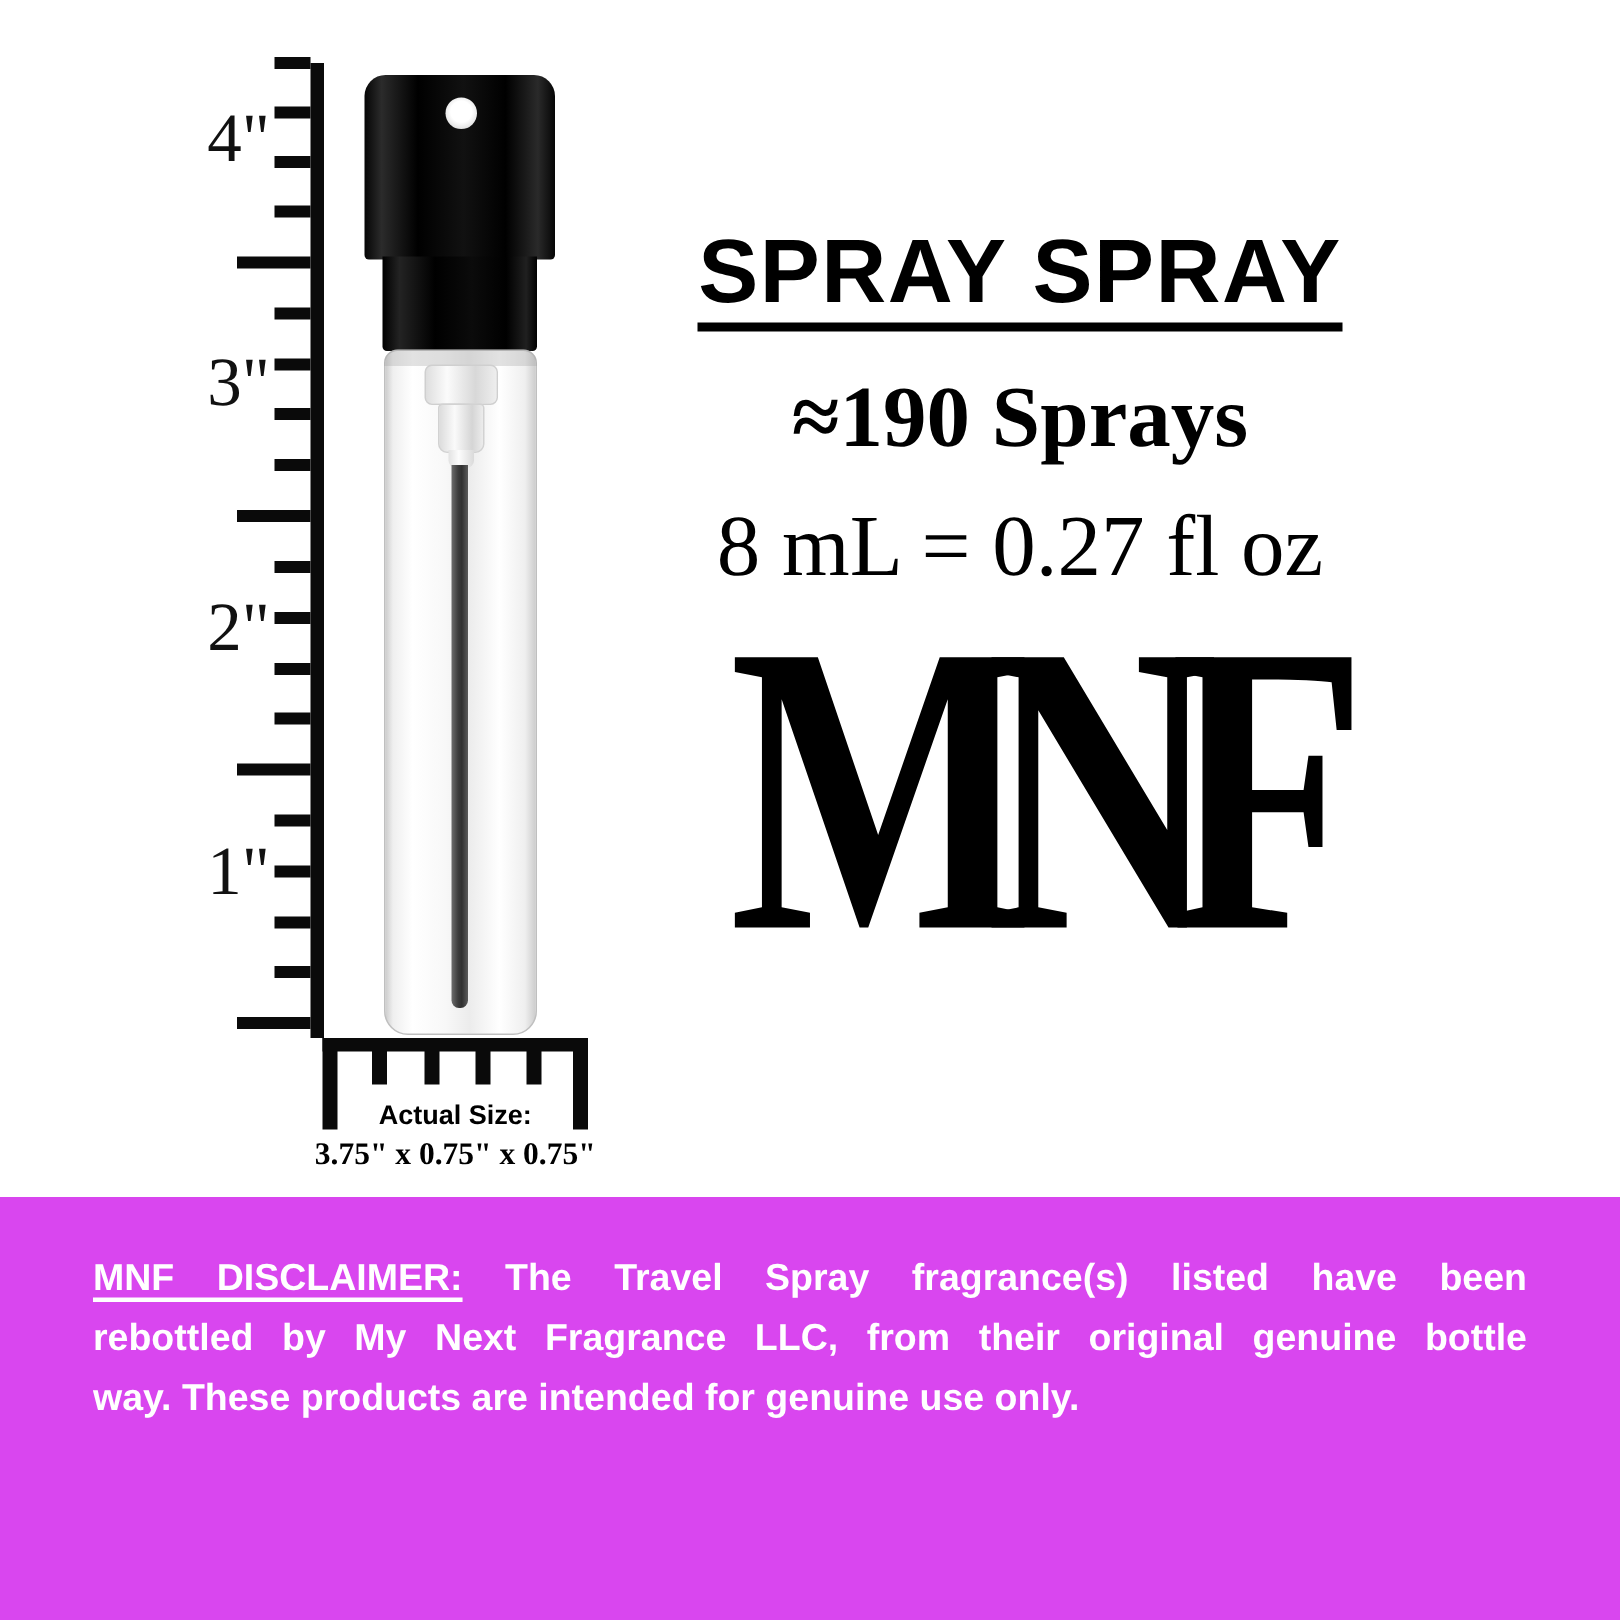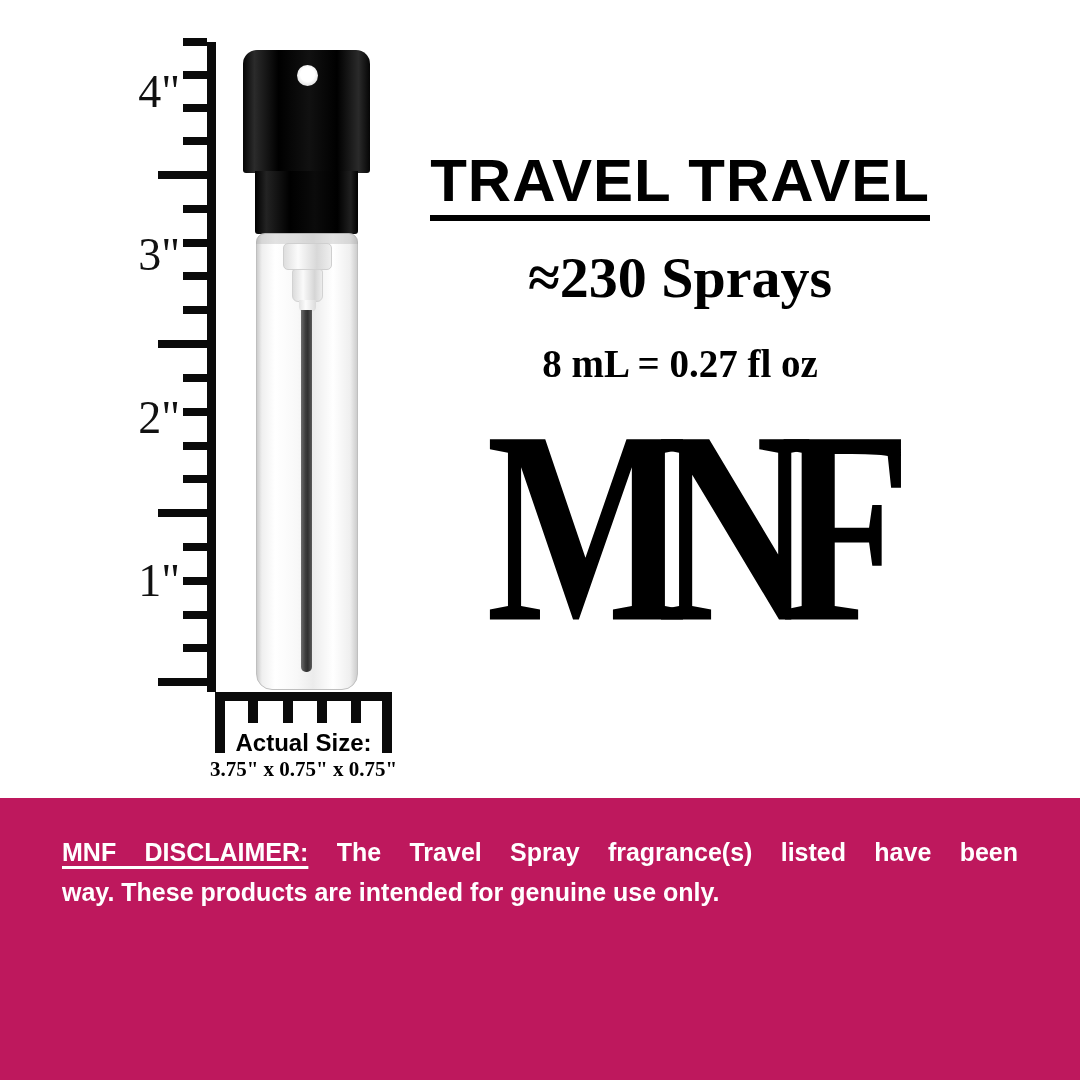--- a/index.html
+++ b/index.html
@@ -66,43 +66,43 @@
   .title-line span{
     display:inline-block;font-weight:bold;font-size:60px;letter-spacing:1px;
     line-height:62px;border-bottom:6px solid #000;padding-bottom:3px;
   }
   .sprays-line{
     position:absolute;left:0;top:242px;width:500px;text-align:center;
     font-family:"Liberation Serif",serif;font-weight:bold;font-size:58px;line-height:72px;
   }
   .volume-line{
     position:absolute;left:0;top:328px;width:500px;text-align:center;
-    font-family:"Liberation Serif",serif;font-weight:bold;font-size:39px;line-height:72px;
+    font-family:"Liberation Serif",serif;font-weight:normal;font-size:58px;line-height:72px;
   }
   .logo{
     position:absolute;left:0;top:412px;width:500px;text-align:center;
     font-family:"Liberation Serif",serif;font-weight:bold;font-size:250px;line-height:230px;
     letter-spacing:-0.15em;transform:scale(.86,1.1);transform-origin:50% 50%;
     padding-right:0.15em;
   }
   
   #bruler{position:absolute;left:0;top:0;}
   .br-bar{position:absolute;left:215px;top:692px;width:177px;height:9px;background:#0a0a0a;}
   .br-end{position:absolute;top:692px;width:10px;height:61px;background:#0a0a0a;}
   .br-tick{position:absolute;top:692px;width:10px;height:31px;background:#0a0a0a;}
   .as-label{
     position:absolute;left:215px;top:731px;width:177px;text-align:center;
-    font-weight:bold;font-size:24px;line-height:24px;
+    font-weight:bold;font-size:18px;line-height:24px;
   }
   .as-dims{
     position:absolute;left:190px;top:756px;width:227px;text-align:center;
     font-family:"Liberation Serif",serif;font-weight:bold;font-size:21px;line-height:26px;
   }
   
-  #band{position:absolute;left:0;top:798px;width:1080px;height:282px;background:#be185d;}
+  #band{position:absolute;left:0;top:798px;width:1080px;height:282px;background:#d946ef;}
   #dz{position:absolute;left:62px;top:34px;width:956px;}
   .dline{
     height:40px;line-height:40px;overflow:hidden;
     color:#fff;font-weight:bold;font-size:25px;text-align:justify;
   }
   .dline::after{content:"";display:inline-block;width:100%;height:0;}
   .dline.last{text-align:left;}
   .dline.last::after{content:none;}
   .dhead{text-decoration:underline;text-decoration-thickness:3px;text-underline-offset:5px;}
 </style>
@@ -146,39 +146,40 @@
     <div class="vial"></div>
     <div class="vial-rim"></div>
     <div class="sprayer-a"></div>
     <div class="sprayer-b"></div>
     <div class="sprayer-c"></div>
     <div class="diptube"></div>
   </div>
 
   <div id="info">
     <div class="title-line">
-      <span>TRAVEL TRAVEL</span>
+      <span>SPRAY SPRAY</span>
     </div>
-    <div class="sprays-line">≈230 Sprays</div>
+    <div class="sprays-line">≈190 Sprays</div>
     <div class="volume-line">8 mL = 0.27 fl oz</div>
     <div class="logo">MNF</div>
   </div>
 
   <div id="bruler">
     <div class="br-bar"></div>
   <div class="br-end" style="left: 215px;"></div>
       <div class="br-end" style="left: 382px;"></div>
       <div class="br-tick" style="left: 248px;"></div>
       <div class="br-tick" style="left: 283px;"></div>
       <div class="br-tick" style="left: 317px;"></div>
       <div class="br-tick" style="left: 351px;"></div>
     </div>
   <div class="as-label">Actual Size:</div>
   <div class="as-dims">3.75" x 0.75" x 0.75"</div>
 
   <div id="band">
     <div id="dz">
         <div class="dline"><span class="dhead">MNF DISCLAIMER:</span> The Travel Spray fragrance(s) listed have been</div>
+        <div class="dline">rebottled by My Next Fragrance LLC, from their original genuine bottle</div>
         <div class="dline last">way. These products are intended for genuine use only.</div>
       </div>
   </div>
 
 </div>
 
 </body></html>

